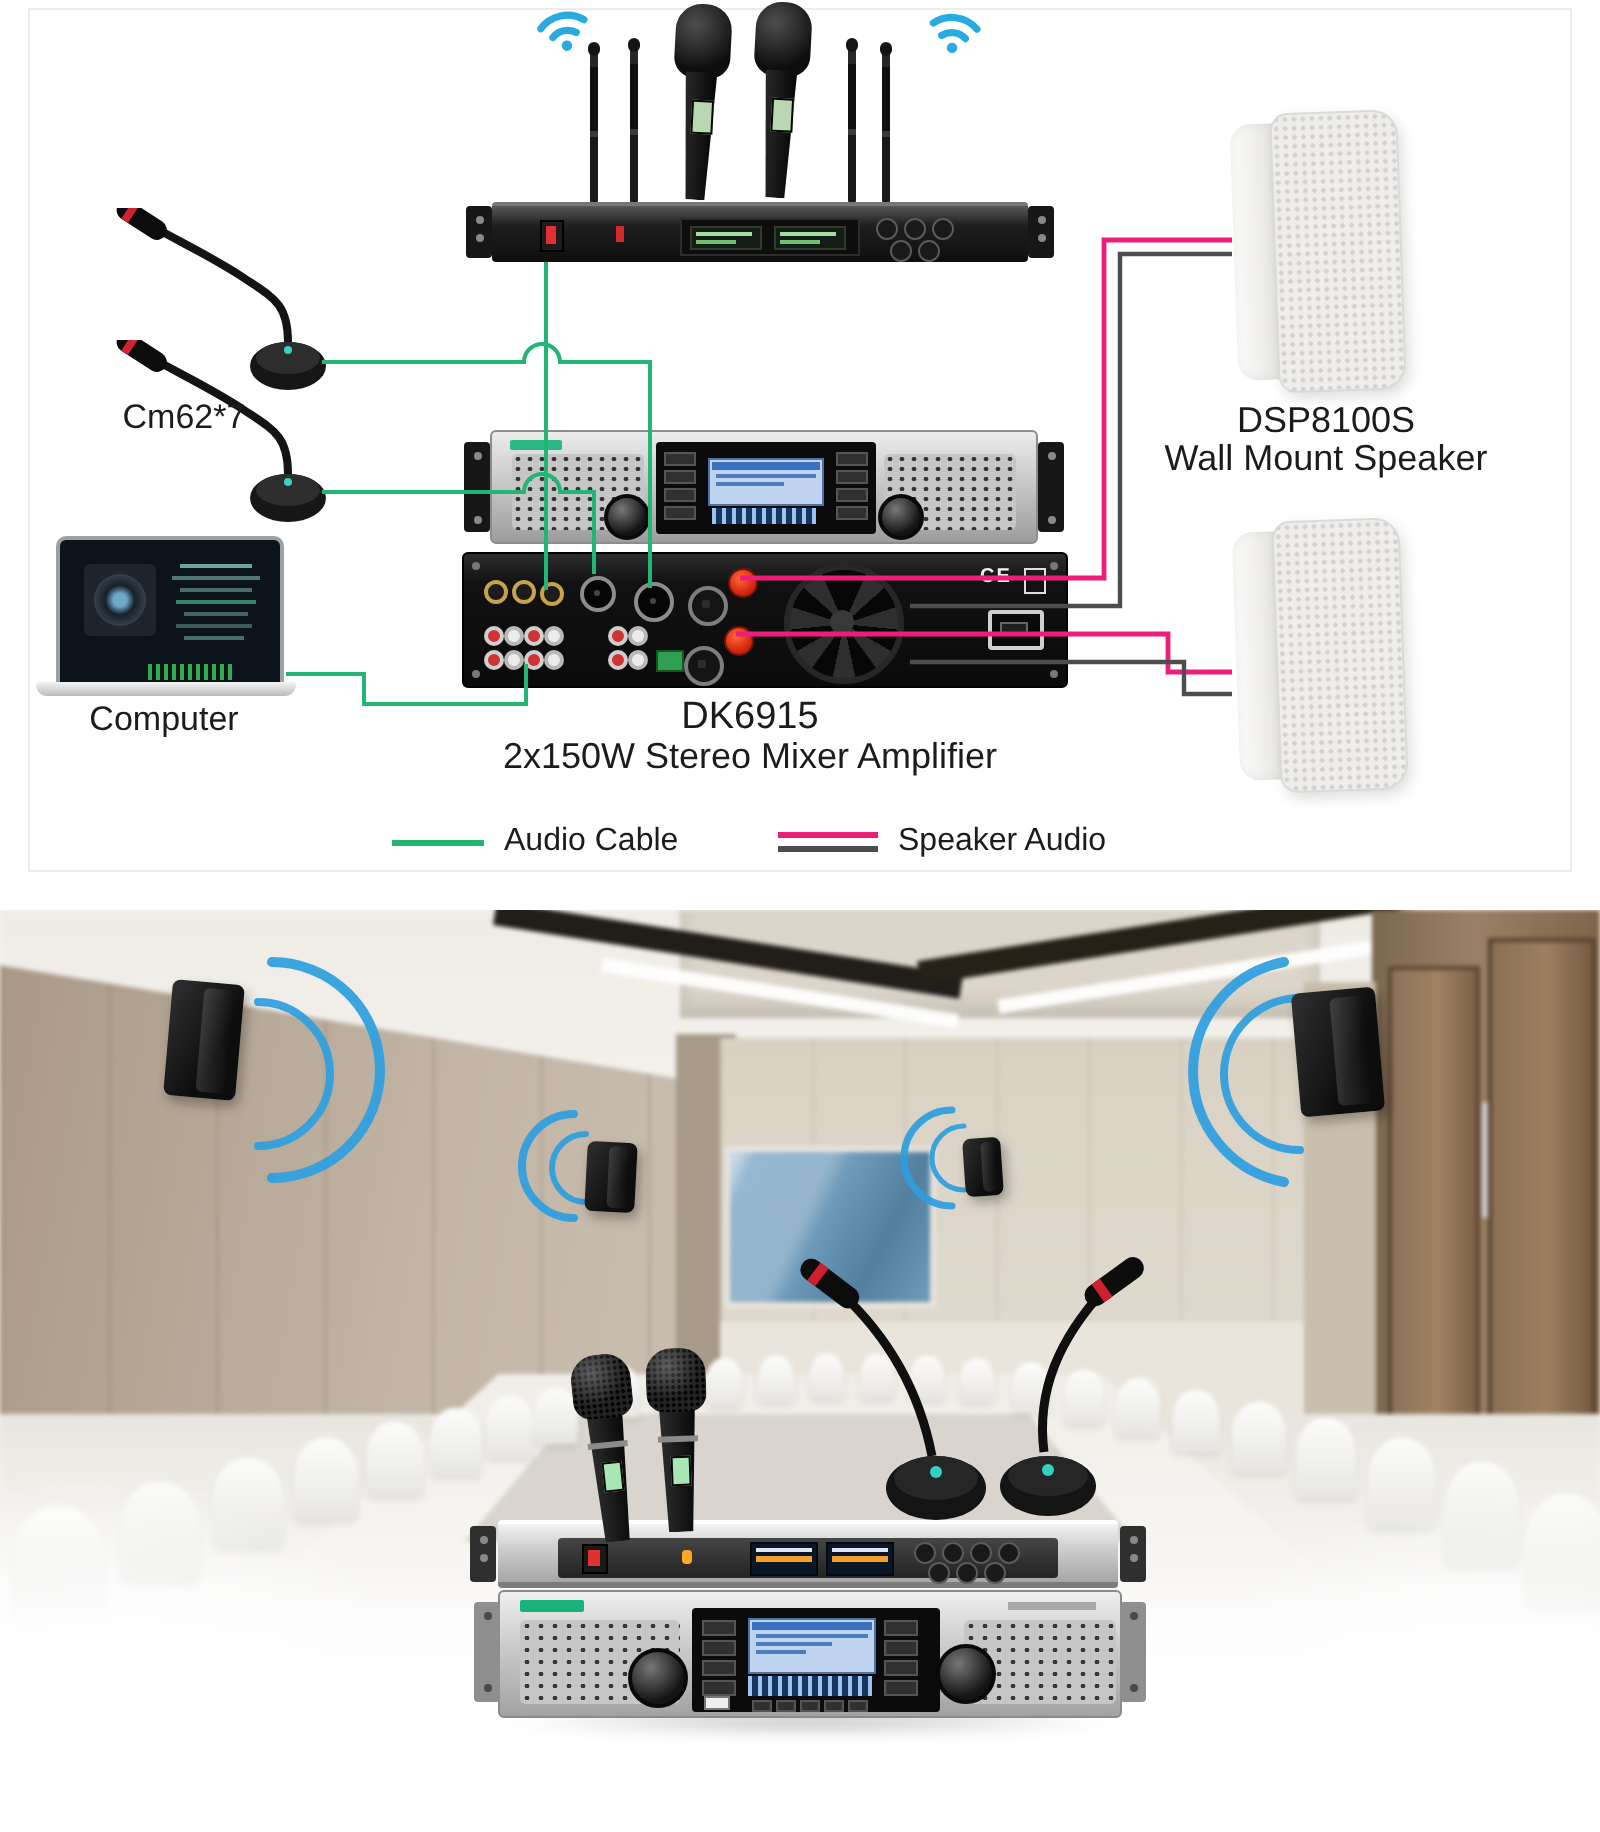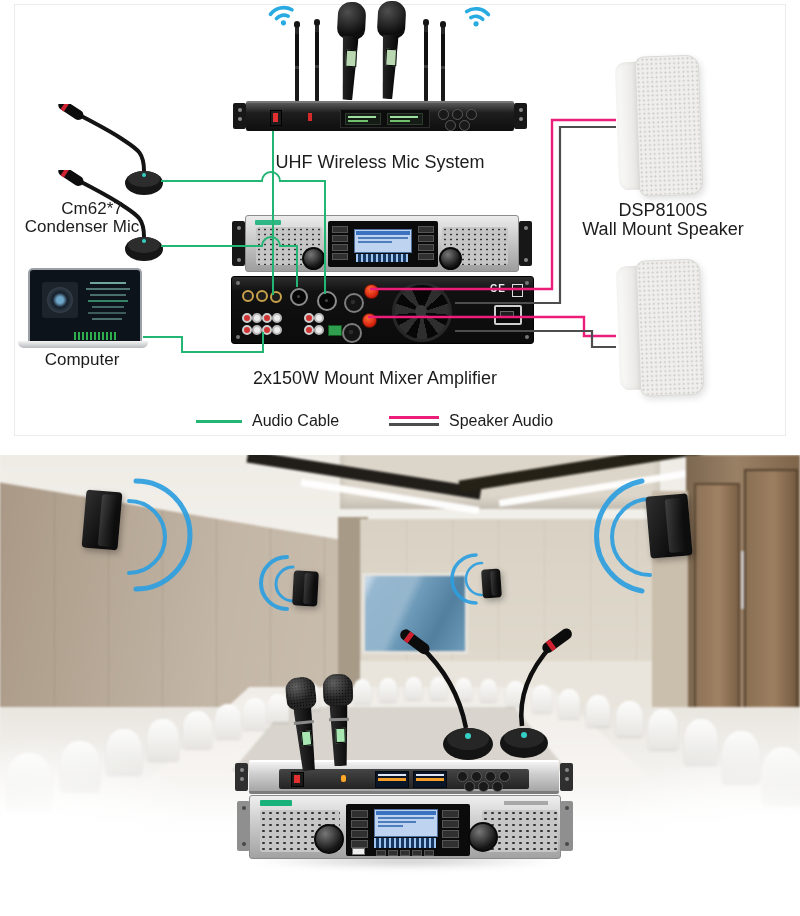--- a/index.html
+++ b/index.html
@@ -315,25 +315,24 @@
       <g fill="none" stroke="#ed1e79" stroke-width="2.4">
         <path d="M370,289 H552 V120 H616"></path>
         <path d="M368,317 H584 V336 H616"></path>
       </g>
       <g fill="none" stroke="#4d4d4d" stroke-width="2.2">
         <path d="M455,303 H560 V127 H616"></path>
         <path d="M455,331 H592 V347 H616"></path>
       </g>
     </svg>
 
-    <div class="lbl" style="left:230px;top:152px;width:300px;font-size:18px">UHF Wireless Mic System</div>
     <div class="lbl" style="left:12px;top:199px;width:160px;font-size:17px">Cm62*7</div>
-    <div class="lbl" style="left:0;top:217px;width:164px;font-size:17px">Condenser Mic</div>
     <div class="lbl" style="left:2px;top:350px;width:160px;font-size:17px">Computer</div>
-    <div class="lbl" style="left:225px;top:368px;width:300px;font-size:18px">2x150W Mount Mixer Amplifier</div>
+    <div class="lbl" style="left:225px;top:348px;width:300px;font-size:19px">DK6915</div>
+    <div class="lbl" style="left:225px;top:368px;width:300px;font-size:18px">2x150W Stereo Mixer Amplifier</div>
     <div class="lbl" style="left:513px;top:200px;width:300px;font-size:18px">DSP8100S</div>
     <div class="lbl" style="left:513px;top:219px;width:300px;font-size:18px">Wall Mount Speaker</div>
 
     <div class="leg-line" style="left:196px;top:420px;width:46px;background:#22b573"></div>
     <div class="lbl" style="left:252px;top:412px;width:100px;font-size:16px;text-align:left">Audio Cable</div>
     <div class="leg-line" style="left:389px;top:416px;width:50px;height:2.5px;background:#ed1e79"></div>
     <div class="leg-line" style="left:389px;top:423px;width:50px;height:2.5px;background:#4d4d4d"></div>
     <div class="lbl" style="left:449px;top:412px;width:120px;font-size:16px;text-align:left">Speaker Audio</div>
   </div>
 

